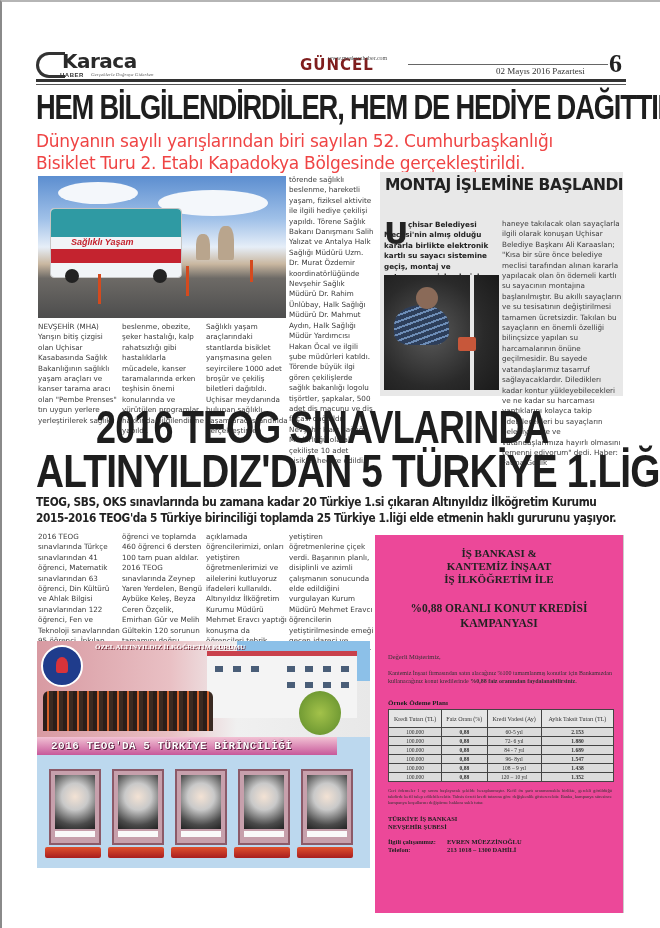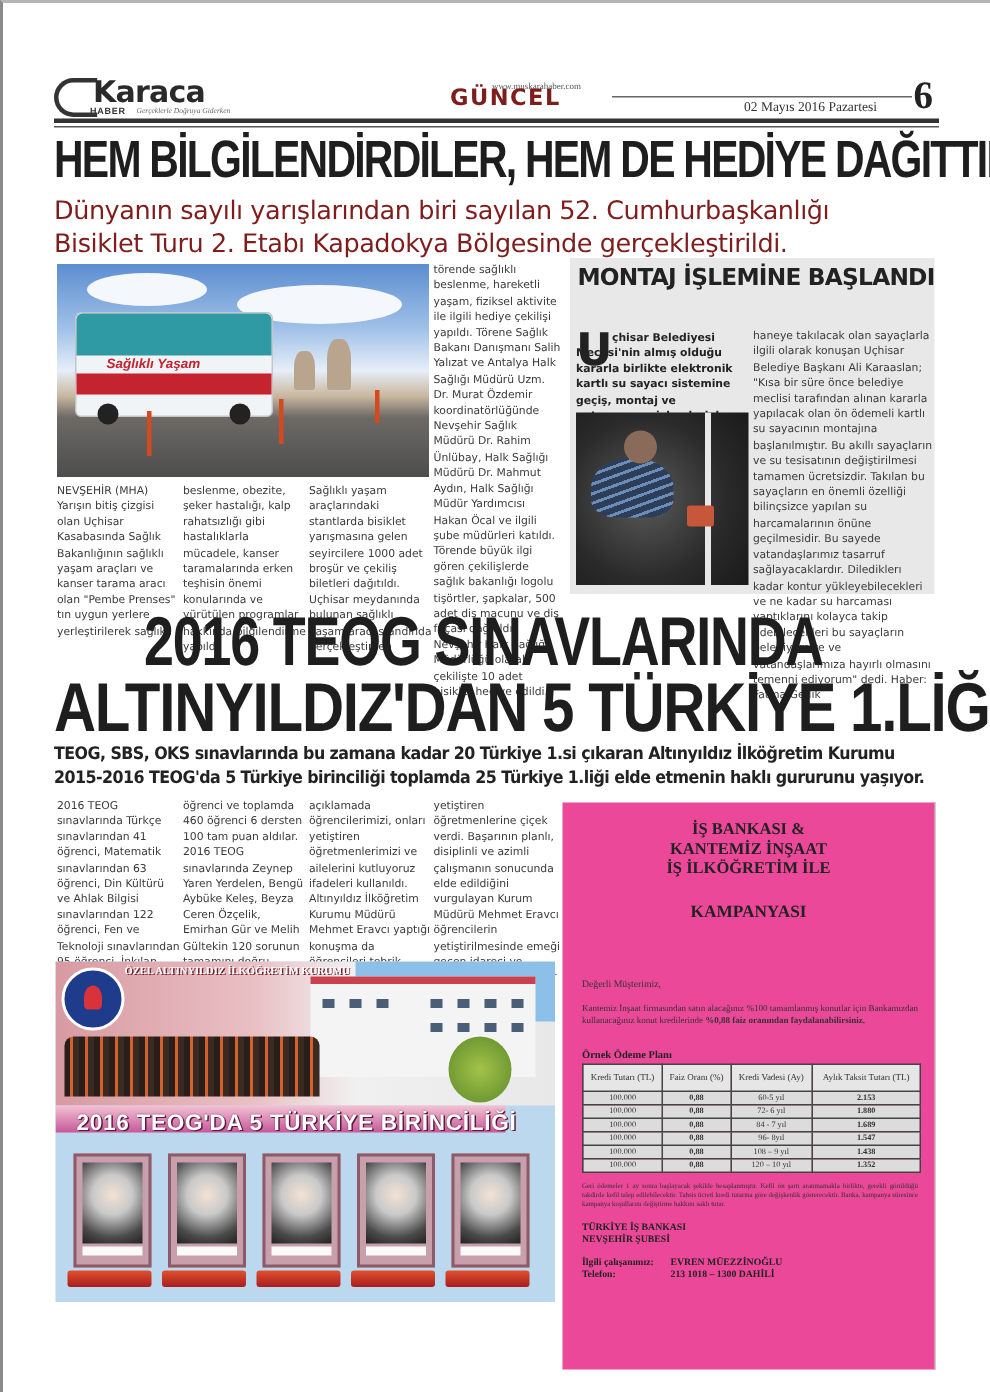--- a/index.html
+++ b/index.html
@@ -16,21 +16,21 @@
   .guncel { left:300px; top:56px; font-family:"DejaVu Sans", sans-serif; font-weight:bold; font-size:15px; letter-spacing:1px; color:#7f1d1d; }
   .guncel-url { left:328px; top:55px; font-size:6px; color:#555; font-family:"Liberation Serif", serif; }
   .head-rule-right { left:408px; top:64px; width:200px; height:1px; background:#666; }
   .date { left:496px; top:66px; font-size:9px; color:#333; font-family:"Liberation Serif", serif; }
   .page-no { left:609px; top:50px; font-size:26px; font-weight:bold; font-family:"Liberation Serif", serif; color:#222; line-height:28px; }
   .rule-thick { left:36px; top:79px; width:590px; height:3px; background:#333; }
   .rule-thin { left:36px; top:84px; width:590px; height:1px; background:#555; }
 
   
   .h1 { left:36px; top:86px; width:590px; font-family:"Liberation Sans", sans-serif; font-weight:bold; font-size:35px; line-height:42px; color:#1e1e1e; letter-spacing:-1.5px; transform:scaleX(0.78); transform-origin:left top; white-space:nowrap; width:760px; }
-  .sub1 { left:36px; top:130px; width:600px; font-family:"DejaVu Sans", sans-serif; font-size:17px; line-height:22px; color:#7f1d1d; letter-spacing:-0.3px; white-space:nowrap; }
+  .sub1 { left:36px; top:130px; width:600px; font-family:"DejaVu Sans", sans-serif; font-size:17px; line-height:22px; color:#ef4444; letter-spacing:-0.3px; white-space:nowrap; }
 
   
   .photo1 { left:38px; top:176px; width:248px; height:142px; overflow:hidden; background:linear-gradient(180deg,#5c8ed0 0%,#9fc0e8 30%,#e6eef8 50%,#c9b7a0 62%,#6d6a66 72%,#4d4d4d 100%); }
   .cloud { position:absolute; background:#f4f7fb; border-radius:50%; }
   .truck { position:absolute; left:12px; top:32px; width:130px; height:68px; background:#f1f4f7; border-radius:4px; border:1px solid #c5c5c5; }
   .truck-top { position:absolute; left:0; top:0; width:130px; height:28px; background:#2f9aa3; border-radius:4px 4px 0 0; }
   .truck-stripe { position:absolute; left:0; top:40px; width:130px; height:14px; background:#c4232f; }
   .truck-label { position:absolute; left:20px; top:28px; font-size:9px; font-weight:bold; color:#c4232f; font-style:italic; }
   .wheel { position:absolute; width:14px; height:14px; border-radius:50%; background:#222; top:60px; }
   .rock { position:absolute; background:#b9a58d; border-radius:40% 40% 10% 10%; }
@@ -65,22 +65,22 @@
   
   .poster { left:37px; top:641px; width:333px; height:227px; overflow:hidden; background:#bcd8ee; }
   .poster-top { position:absolute; left:0; top:0; width:333px; height:96px; background:linear-gradient(90deg,#d89aa2 0%,#e9c0c4 40%,#f0f0f0 60%,#e8e8e8 100%); }
   .poster-sky { position:absolute; left:200px; top:0; width:133px; height:40px; background:#8cc0e8; }
   .building { position:absolute; left:170px; top:10px; width:150px; height:62px; background:#f4f4f4; border-top:5px solid #c9414c; }
   .win { position:absolute; width:8px; height:6px; background:#4a5e78; }
   .crowd { position:absolute; left:6px; top:50px; width:170px; height:40px; background:repeating-linear-gradient(90deg,#2a1e1a 0 4px,#d4602b 4px 6px,#3a2a22 6px 10px); border-radius:6px 6px 0 0; }
   .emblem { position:absolute; left:4px; top:4px; width:38px; height:38px; border-radius:50%; background:#1f3c8c; border:2px solid #fff; }
   .emblem::after { content:""; position:absolute; left:13px; top:10px; width:12px; height:16px; background:#d8333a; border-radius:50% 50% 20% 20%; }
   .poster-band { position:absolute; left:0; top:96px; width:300px; height:18px; background:linear-gradient(180deg,#f2c2d4,#c7589a); }
-  .poster-band-text { position:absolute; left:14px; top:99px; font-family:Liberation Sans, sans-serif; font-weight:bold; font-size:15px; color:#fff; letter-spacing:0.5px; text-shadow:0 0 1px #5a1b3c, 1px 1px 0 #5a1b3c; }
-  .poster-school { position:absolute; left:46px; top:2px; font-family:"Liberation Serif", serif; font-weight:bold; font-size:7px; color:#fff; text-shadow:1px 1px 0 #6b1f2e; }
+  .poster-band-text { position:absolute; left:14px; top:99px; font-family:Liberation Mono, monospace; font-weight:bold; font-size:11px; color:#fff; letter-spacing:0.5px; text-shadow:0 0 1px #5a1b3c, 1px 1px 0 #5a1b3c; }
+  .poster-school { position:absolute; left:58px; top:2px; font-family:"Liberation Serif", serif; font-weight:bold; font-size:7px; color:#fff; text-shadow:1px 1px 0 #6b1f2e; }
   .tree { position:absolute; left:262px; top:50px; width:42px; height:44px; border-radius:50%; background:radial-gradient(circle,#a3c24a,#5c8a2a); }
   .frame { position:absolute; top:128px; width:48px; height:72px; background:#c7a0ac; border:2px solid #8c5a68; }
   .frame-inner { position:absolute; left:4px; top:4px; width:40px; height:54px; background:radial-gradient(circle at 50% 40%,#f3e2d4 0%,#c9c9c9 35%,#4a4a4a 75%,#222 100%); }
   .frame-name { position:absolute; left:4px; top:60px; width:40px; height:6px; background:#fafafa; }
   .ribbon { position:absolute; top:206px; width:56px; height:11px; background:linear-gradient(180deg,#e0502e,#a81e1e); border-radius:2px; }
 </style>
 </head>
 <body>
 
 <div class="page-border"></div>
@@ -207,20 +207,21 @@
   <div class="ribbon" style="left:260px;"></div>
 </div>
 
 <div class="abs ad">
   <div class="ad-title" style="top:12px;font-size:11px;line-height:13px;">
     <div>İŞ BANKASI &amp;</div>
     <div>KANTEMİZ İNŞAAT</div>
     <div>İŞ İLKÖĞRETİM İLE</div>
   </div>
   <div class="ad-title" style="top:66px;font-size:11.5px;line-height:15px;">
+    <div>%0,88 ORANLI KONUT KREDİSİ</div>
     <div>KAMPANYASI</div>
   </div>
   <div class="ad-text" style="left:13px;top:118px;font-size:6.5px;">Değerli Müşterimiz,</div>
   <div class="ad-text" style="left:13px;top:134px;width:224px;font-size:6px;line-height:8px;text-align:justify;">
     <span>Kantemiz İnşaat firmasından satın alacağınız %100 tamamlanmış konutlar için Bankamızdan kullanacağınız konut kredilerinde</span>
     <b>%0,88 faiz oranından faydalanabilirsiniz.</b>
   </div>
   <div class="ad-text" style="left:13px;top:164px;font-size:7px;font-weight:bold;color:#222;">Örnek Ödeme Planı</div>
   <table class="plan">
     <thead>

